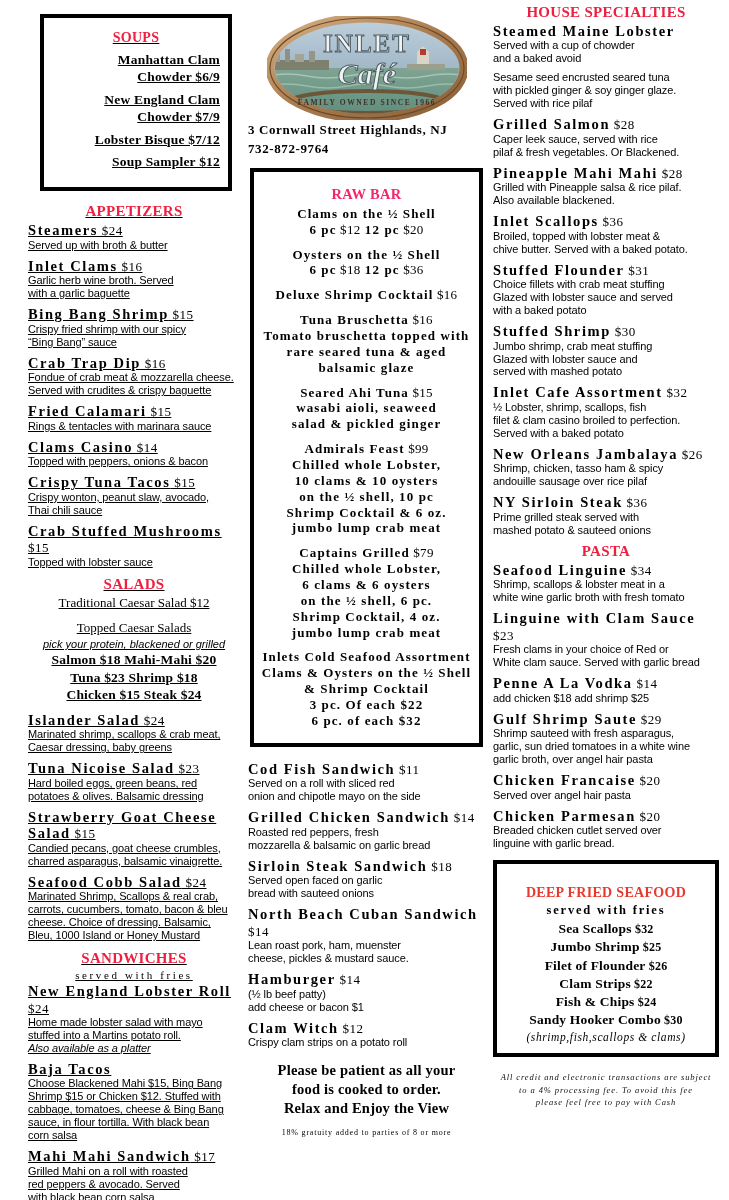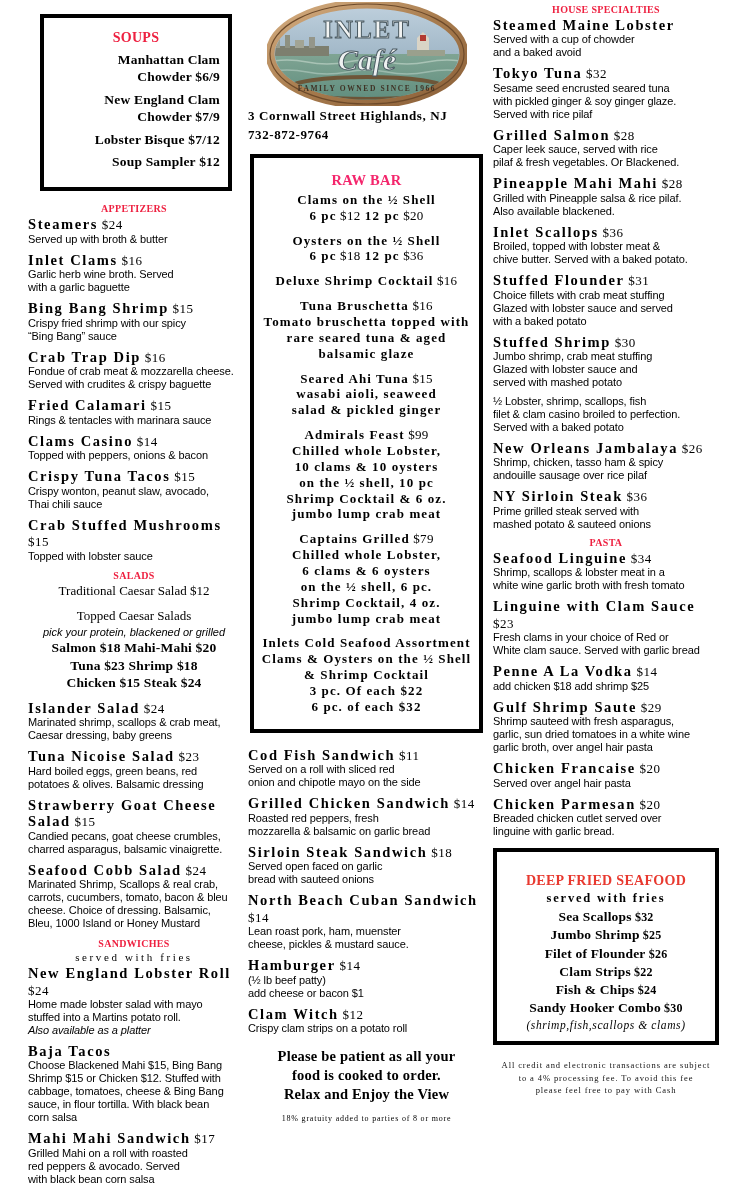--- a/index.html
+++ b/index.html
@@ -3,28 +3,28 @@
 <meta charset="utf-8">
 <title>Inlet Cafe Menu</title>
 <style>
   html,body{margin:0;padding:0;background:#fff;}
   body{
     width:729px;height:1200px;overflow:hidden;position:relative;
     font-family:"Liberation Serif", serif;color:#000;
   }
   .page{position:relative;width:729px;height:1200px;display:flex;gap:0;}
   .col{box-sizing:border-box;}
-  .col-left{width:244px;padding:0 4px 16px 28px;}
+  .col-left{width:244px;padding:0 4px 16px 28px;text-decoration:underline;}
   .col-mid{width:245px;padding:0 4px;}
   .col-right{width:240px;padding:0 10px 0 4px;}
 
   
   .sec-head{
     color:#ee2040;font-family:"Liberation Serif",serif;font-weight:bold;
-    font-size:10px;text-align:center;margin:6px 0 2px;letter-spacing:.3px;
+    font-size:15px;text-align:center;margin:6px 0 2px;letter-spacing:.3px;
   }
   .item{margin:0 0 6px;}
   .iname{
     font-family:"Liberation Serif",serif;font-weight:bold;font-size:14.5px;
     letter-spacing:1.6px;line-height:1.12;margin:0;
   }
   .iname .price{font-weight:normal;letter-spacing:.5px;font-size:13px;}
   .idesc{
     font-family:"Liberation Sans",sans-serif;font-size:11px;line-height:1.18;
     margin:0;letter-spacing:-0.1px;
@@ -36,21 +36,21 @@
   .soup-box{
     margin:14px 8px 0 12px;padding:6px 8px 10px;
   }
   .soup-box .sec-head{font-size:14px;margin-bottom:4px;}
   .soup-line{
     text-align:right;font-family:"Liberation Serif",serif;font-weight:bold;
     font-size:13.5px;line-height:1.25;margin:6px 0;letter-spacing:.2px;
   }
 
   
-  .logo-wrap{text-align:center;padding-top:2px;}
+  .logo-wrap{text-align:center;padding-top:16px;}
   .addr{
     font-family:"Liberation Serif",serif;font-weight:bold;font-size:13px;
     text-align:left;line-height:1.3;letter-spacing:.6px;margin:2px 0 0;
   }
 
   .raw-box{margin:10px 2px 0;padding:8px 6px 14px;min-height:512px;}
   .raw-box .sec-head{color:#f4266c;font-size:14.5px;margin-bottom:3px;}
   .rb-line{
     text-align:center;font-family:"Liberation Serif",serif;font-weight:bold;
     font-size:13px;line-height:1.22;letter-spacing:1.1px;margin:0;
@@ -92,21 +92,21 @@
   .patient{
     text-align:center;font-family:"Liberation Serif",serif;font-weight:bold;
     font-size:14.5px;line-height:1.3;letter-spacing:.2px;margin:12px 0 0;
   }
   .gratuity{
     text-align:center;font-family:"Liberation Serif",serif;font-size:8px;
     letter-spacing:.8px;margin:10px 0 0;
   }
   .credit{
     text-align:center;font-family:"Liberation Serif",serif;font-size:8.5px;
-    letter-spacing:.9px;line-height:1.5;margin:14px 0 0;color:#111;
+    letter-spacing:.9px;line-height:1.5;margin:14px 0 0;color:#111;font-style:italic;
   }
 
   
   .logo-oval{
     width:200px;height:104px;margin:0 auto;position:relative;
   }
 </style>
 </head>
 <body>
 
@@ -363,21 +363,20 @@
 
   <div class="col col-right">
     <div class="sec-head" style="margin-top:4px;">HOUSE SPECIALTIES</div>
     <div id="house-list">
         <div class="item">
           <div class="iname"><span>Steamed Maine Lobster</span></div>
           <div class="idesc">Served with a cup of chowder</div>
           <div class="idesc">and a baked avoid</div>
         </div>
         <div class="item">
-          <div class="iname"><span>Tokyo Tuna</span><span class="price"> $32</span></div>
           <div class="idesc">Sesame seed encrusted seared tuna</div>
           <div class="idesc">with pickled ginger &amp; soy ginger glaze.</div>
           <div class="idesc">Served with rice pilaf</div>
         </div>
         <div class="item">
           <div class="iname"><span>Grilled Salmon</span><span class="price"> $28</span></div>
           <div class="idesc">Caper leek sauce, served with rice</div>
           <div class="idesc">pilaf &amp; fresh vegetables. Or Blackened.</div>
         </div>
         <div class="item">
@@ -396,20 +395,21 @@
           <div class="idesc">Glazed with lobster sauce and served</div>
           <div class="idesc">with a baked potato</div>
         </div>
         <div class="item">
           <div class="iname"><span>Stuffed Shrimp</span><span class="price"> $30</span></div>
           <div class="idesc">Jumbo shrimp, crab meat stuffing</div>
           <div class="idesc">Glazed with lobster sauce and</div>
           <div class="idesc">served with mashed potato</div>
         </div>
         <div class="item">
+          <div class="iname"><span>Inlet Cafe Assortment</span><span class="price"> $32</span></div>
           <div class="idesc">½ Lobster, shrimp, scallops, fish</div>
           <div class="idesc">filet &amp; clam casino broiled to perfection.</div>
           <div class="idesc">Served with a baked potato</div>
         </div>
         <div class="item">
           <div class="iname"><span>New Orleans Jambalaya</span><span class="price"> $26</span></div>
           <div class="idesc">Shrimp, chicken, tasso ham &amp; spicy</div>
           <div class="idesc">andouille sausage over rice pilaf</div>
         </div>
         <div class="item">

